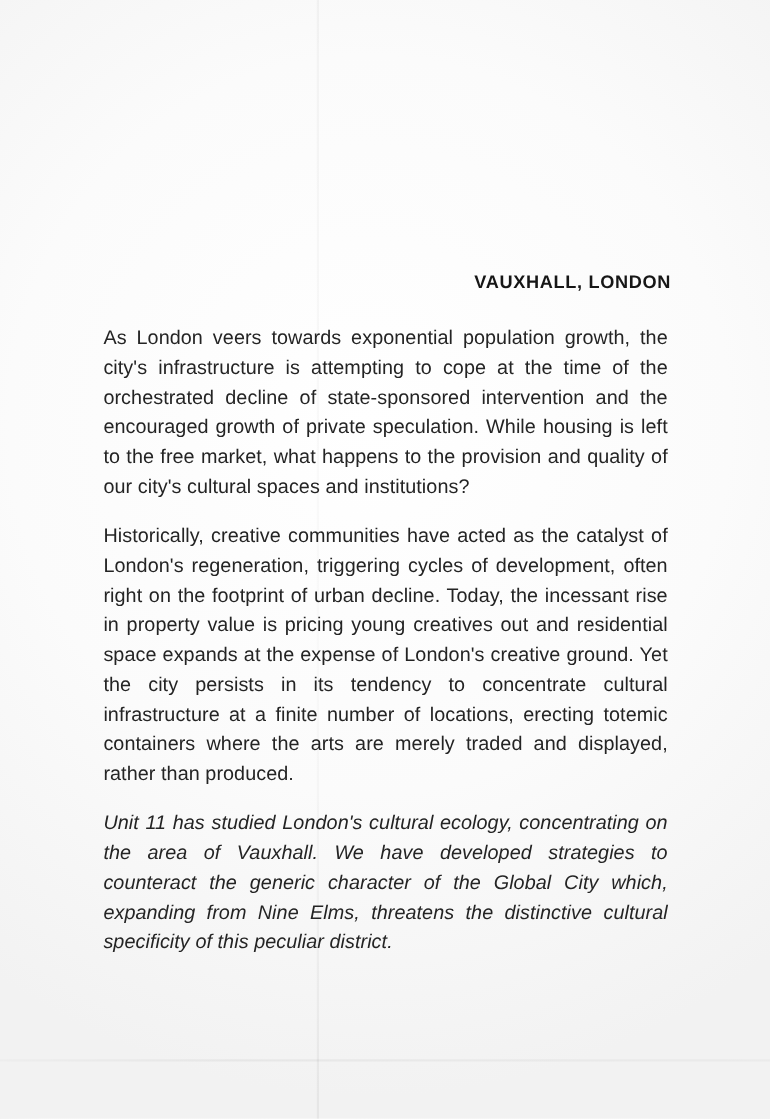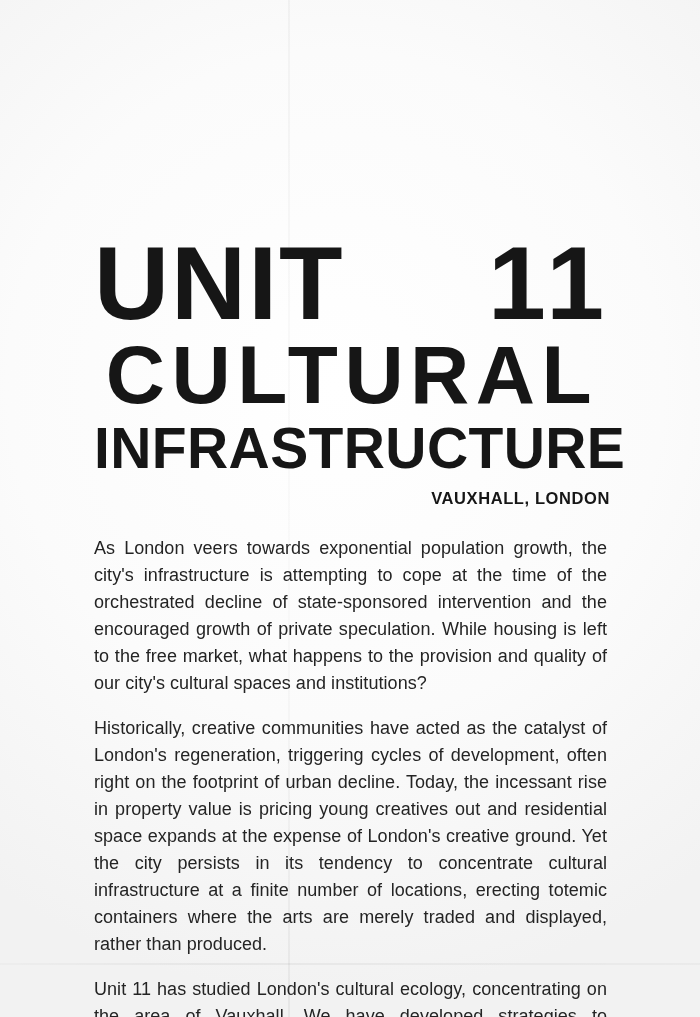--- a/index.html
+++ b/index.html
@@ -113,37 +113,30 @@
   .body-copy p {
     margin: 0 0 18px 0;
     font-size: 18px;
     line-height: 1.5;
     text-align: justify;
     color: #242424;
     letter-spacing: 0.05px;
   }
   .body-copy p:last-child {
     margin-bottom: 0;
+    font-style: italic;
   }
 </style>
 </head>
 <body>
 
 <div id="wall">
 
   <div class="poster">
 
-    <div class="title-block">
-      <div class="line-1">
-        <span class="headline h-unit">UNIT</span>
-        <span class="headline h-num">11</span>
-      </div>
-      <span class="headline h-cultural">CULTURAL</span>
-      <span class="headline h-infra">INFRASTRUCTURE</span>
-    </div>
 
     <div class="subtitle">VAUXHALL, LONDON</div>
 
     <div class="body-copy">
       <p>As London veers towards exponential population growth, the city's infrastructure is attempting to cope at the time of the orchestrated decline of state-sponsored intervention and the encouraged growth of private speculation. While housing is left to the free market, what happens to the provision and quality of our city's cultural spaces and institutions?</p>
       <p>Historically, creative communities have acted as the catalyst of London's regeneration, triggering cycles of development, often right on the footprint of urban decline. Today, the incessant rise in property value is pricing young creatives out and residential space expands at the expense of London's creative ground. Yet the city persists in its tendency to concentrate cultural infrastructure at a finite number of locations, erecting totemic containers where the arts are merely traded and displayed, rather than produced.</p>
       <p>Unit 11 has studied London's cultural ecology, concentrating on the area of Vauxhall. We have developed strategies to counteract the generic character of the Global City which, expanding from Nine Elms, threatens the distinctive cultural specificity of this peculiar district.</p>
     </div>
 
   </div>

